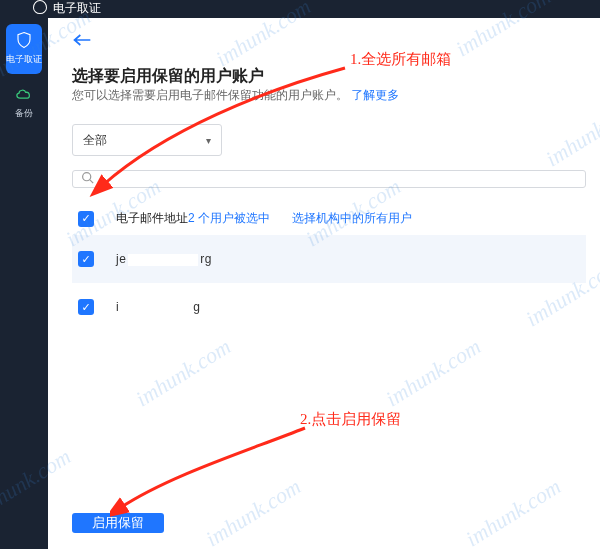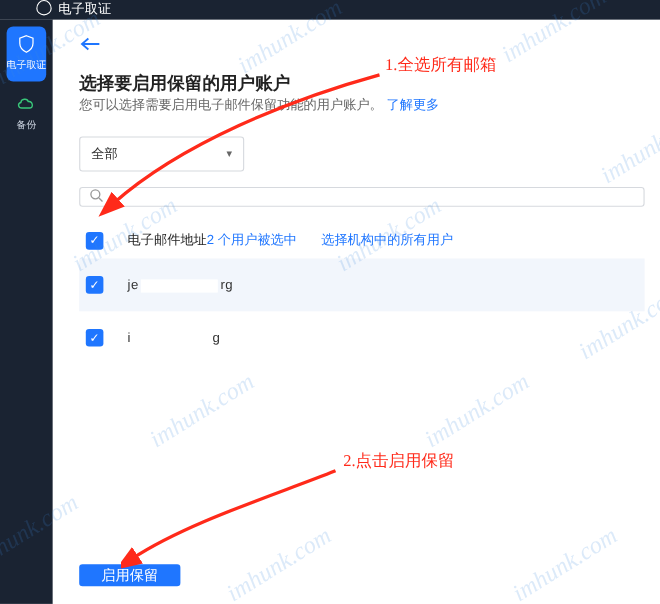--- a/index.html
+++ b/index.html
@@ -218,21 +218,21 @@
   
   .anno {
     position: absolute;
     color: #ff2a1a;
     font-size: 15px;
     font-family: "SimSun", serif;
     pointer-events: none;
     white-space: nowrap;
   }
   .anno1 { left: 350px; top: 50px; }
-  .anno2 { left: 312px; top: 410px; }
+  .anno2 { left: 300px; top: 410px; }
 
   svg.arrow { position: absolute; pointer-events: none; }
 
   
   .wm {
     position: absolute;
     color: rgba(60,140,220,0.18);
     font-size: 22px;
     font-style: italic;
     font-family: Georgia, serif;

